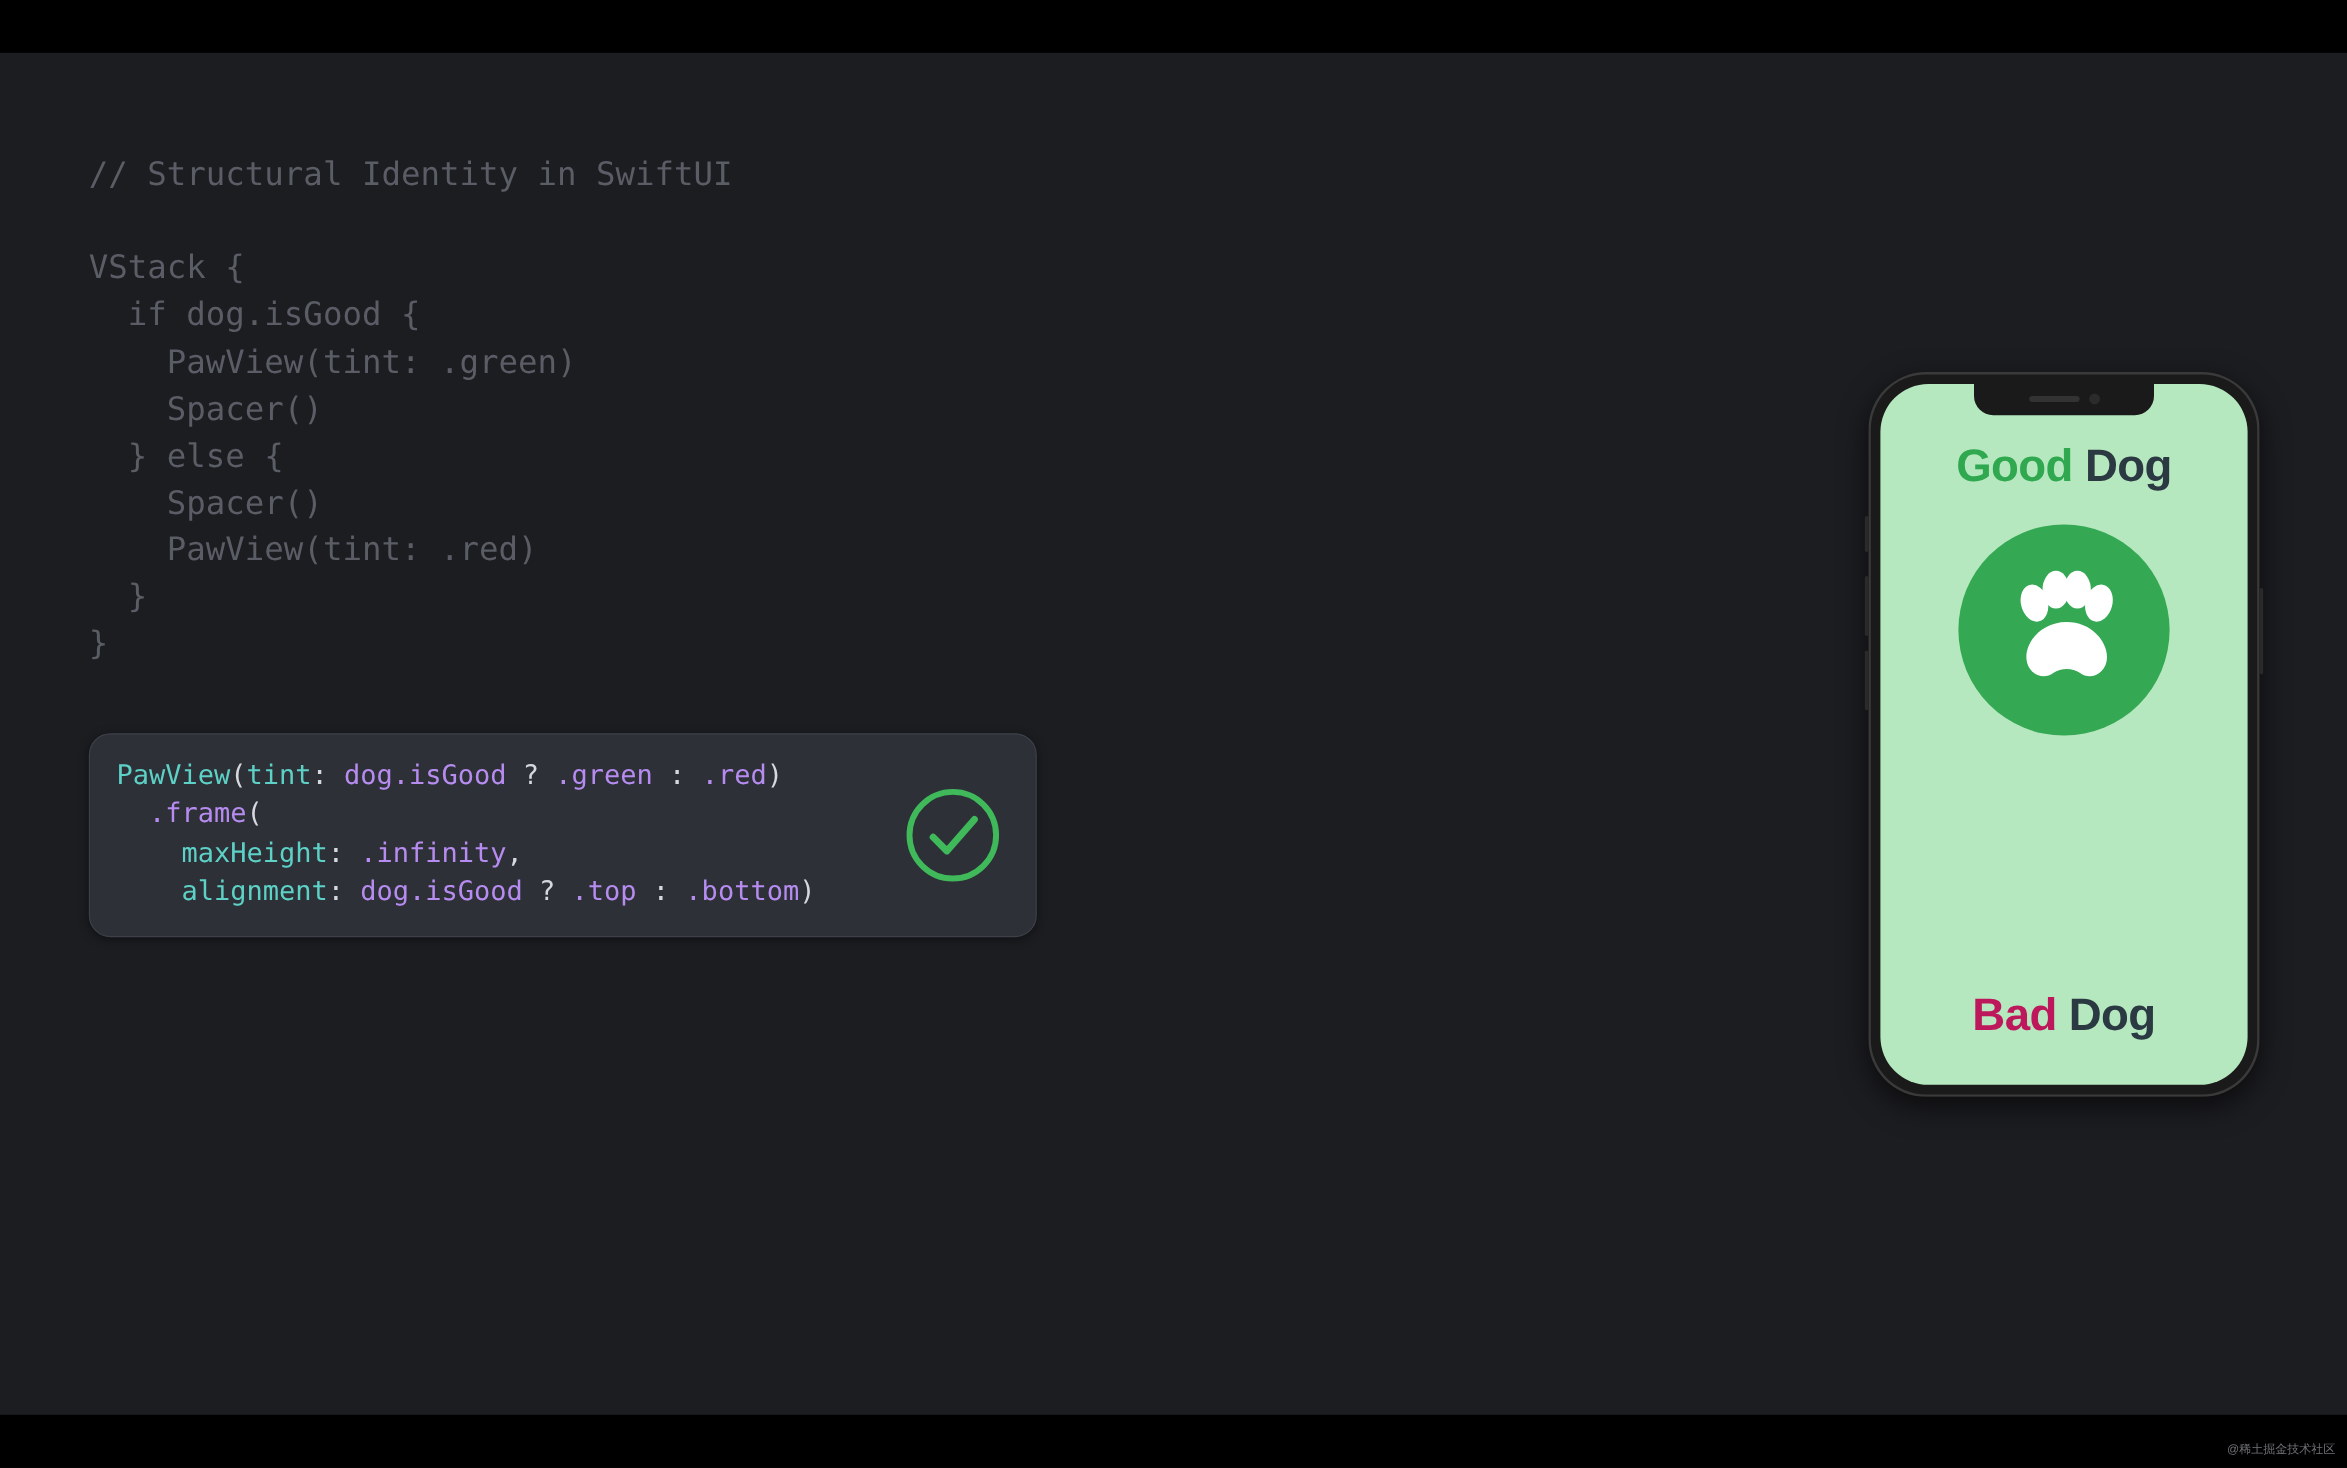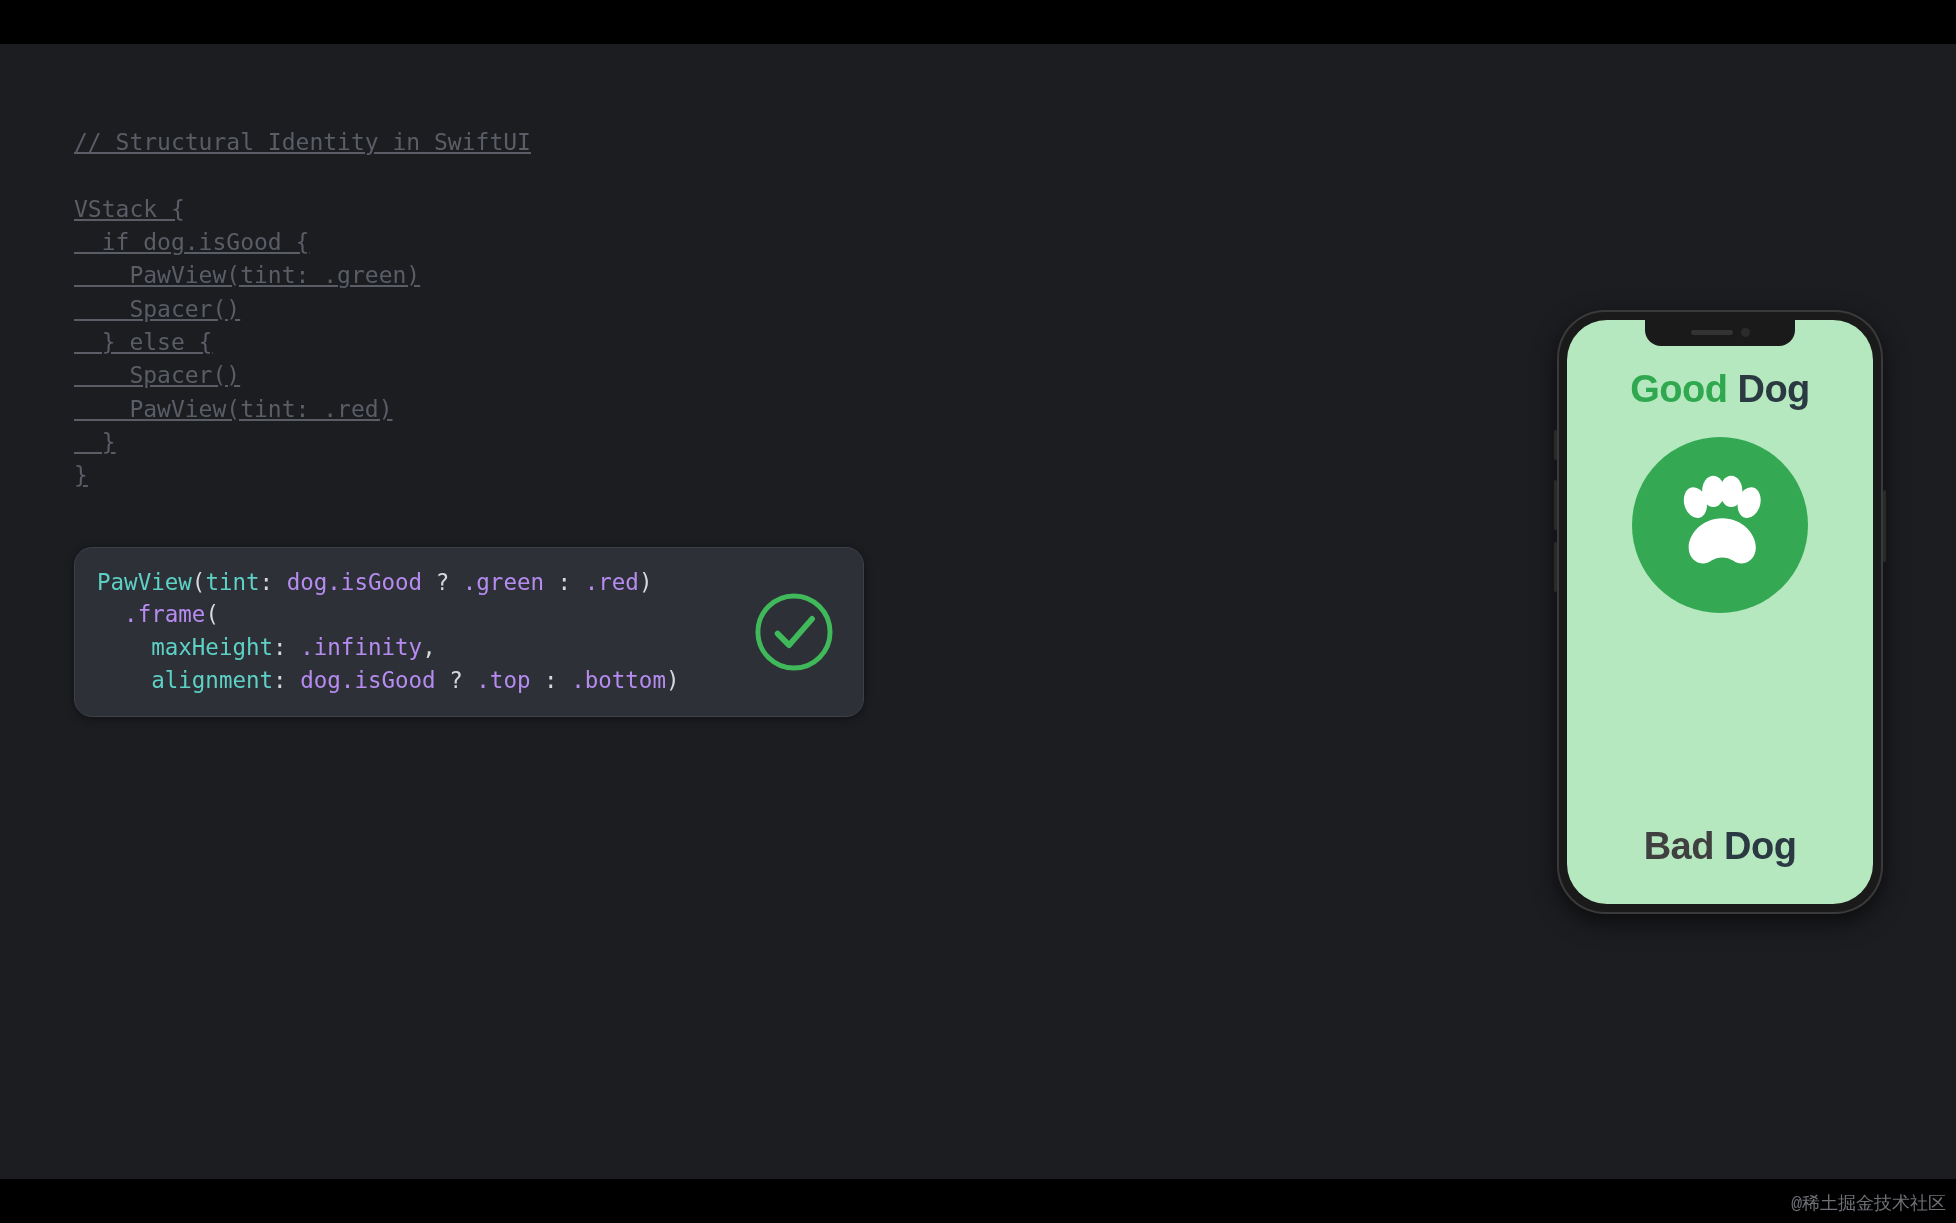--- a/index.html
+++ b/index.html
@@ -20,25 +20,24 @@
     background: #1c1d21;
     display: flex;
     flex-direction: row;
   }
   .left-pane {
     flex: 1 1 auto;
     padding: 82px 60px 40px 74px;
     position: relative;
   }
   .code-block {
-    font-size: 23px;
+    font-size: 27px;
     line-height: 1.45;
     color: #5a5d65;
     white-space: pre;
-    text-decoration: underline;
   }
   .code-block .comment { color: #5a5d65; }
 
   .highlight-card {
     margin-top: 54px;
     background: #2d3037;
     border: 1px solid #3d4048;
     border-radius: 18px;
     padding: 18px 24px 20px 22px;
     box-shadow: 0 2px 8px rgba(0,0,0,0.4);
@@ -122,38 +121,38 @@
     font-family: -apple-system, "Helvetica Neue", Arial, sans-serif;
     font-weight: 900;
     font-size: 38px;
     letter-spacing: -0.5px;
     text-align: center;
   }
   .heading-good { margin-top: 2px; }
   .heading-good .w1 { color: #2fa84f; }
   .heading-good .w2 { color: #2b3a42; }
   .heading-bad { margin-top: auto; margin-bottom: 16px; }
-  .heading-bad .w1 { color: #404040; }
+  .heading-bad .w1 { color: #be185d; }
   .heading-bad .w2 { color: #2b3a42; }
 
   .paw-wrap {
     margin-top: 26px;
     width: 176px; height: 176px;
     border-radius: 50%;
     background: #34a853;
     display:flex; align-items:center; justify-content:center;
   }
   .paw-wrap svg { width: 112px; height: 112px; display:block; }
 
   .watermark {
     position: absolute;
     right: 10px;
     bottom: 8px;
-    font-family: Liberation Mono, monospace;
-    font-size: 18px;
+    font-family: Liberation Sans, sans-serif;
+    font-size: 10px;
     color: #6e7075;
     z-index: 50;
   }
 </style>
 </head>
 <body>
 
 <div class="letterbox-top"></div>
 <div class="letterbox-bottom"></div>
 

